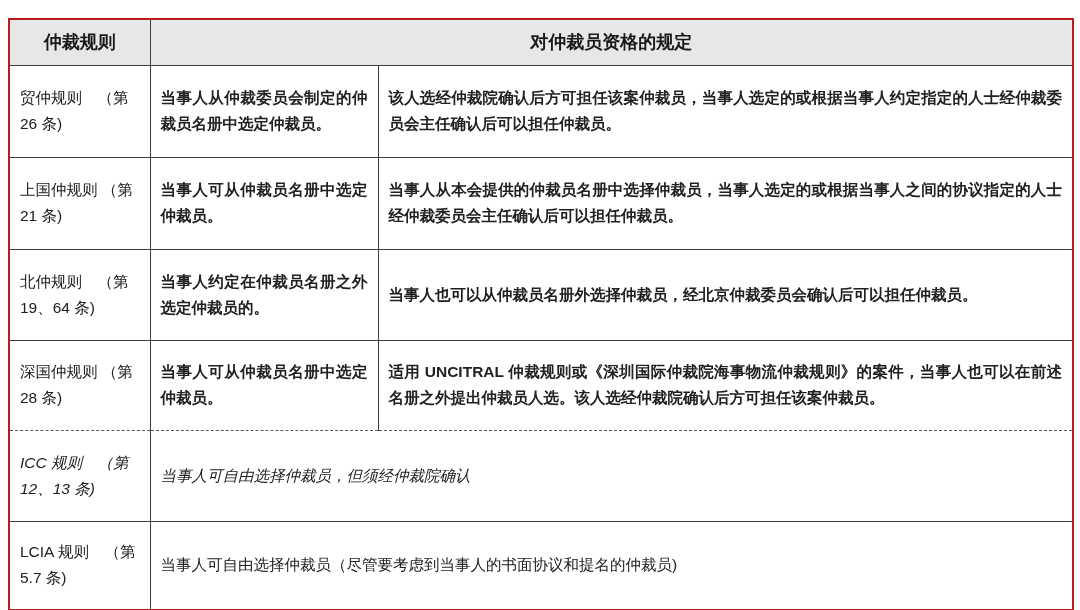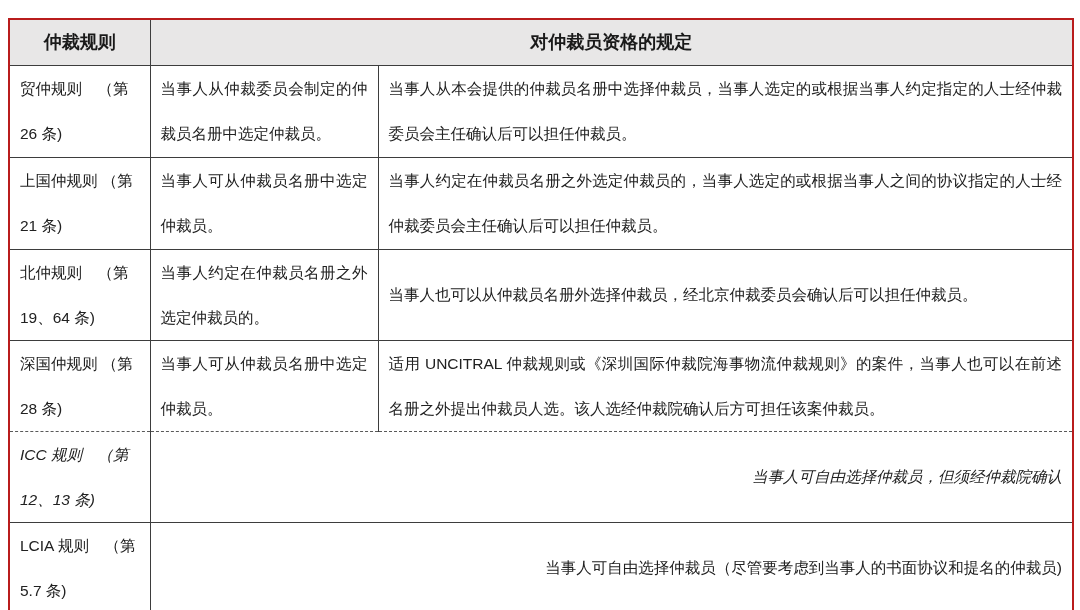--- a/index.html
+++ b/index.html
@@ -24,35 +24,35 @@
     border:1px solid #3d3d3d;
     font-size:18px;
     font-weight:bold;
     text-align:center;
     color:#1a1a1a;
     padding:0 6px;
   }
   td{
     border:1px solid #3d3d3d;
     font-size:15.5px;
-    line-height:45px;
+    line-height:26px;
     padding:0 10px;
     vertical-align:middle;
     color:#212121;
   }
   tr.hrow{height:46px;}
   tr.r1{height:92px;}
   tr.r2{height:92px;}
   tr.r3{height:91px;}
   tr.r4{height:90px;}
   tr.r5{height:91px;}
   tr.r6{height:89px;margin-left:10px;}
   td.rule{white-space:pre; text-align:left;}
-  td.just{text-align:justify;}
-  td.ctr{text-align:right;}
+  td.just{text-align:justify;font-weight:bold;}
+  td.ctr{text-align:left;}
   tr.r4 td{border-bottom:1px dashed #595959;margin-left:44px;}
   tr.r5 td{border-top:1px dashed #595959;font-style:italic;}
 </style>
 </head>
 <body>
 
 <table class="arb">
   <colgroup>
       <col class="c1">
       <col class="c2">
@@ -61,28 +61,28 @@
   <tbody>
       <tr class="hrow">
     <th>仲裁规则</th>
     <th colspan="2">对仲裁员资格的规定</th>
   </tr>
 
   <tr class="r1">
     <td class="rule">贸仲规则　（第
 26 条)</td>
     <td class="just">当事人从仲裁委员会制定的仲裁员名册中选定仲裁员。</td>
-    <td class="just">当事人从本会提供的仲裁员名册中选择仲裁员，当事人选定的或根据当事人约定指定的人士经仲裁委员会主任确认后可以担任仲裁员。</td>
+    <td class="just">该人选经仲裁院确认后方可担任该案仲裁员，当事人选定的或根据当事人约定指定的人士经仲裁委员会主任确认后可以担任仲裁员。</td>
   </tr>
 
   <tr class="r2">
     <td class="rule">上国仲规则 （第
 21 条)</td>
     <td class="just">当事人可从仲裁员名册中选定仲裁员。</td>
-    <td class="just">当事人约定在仲裁员名册之外选定仲裁员的，当事人选定的或根据当事人之间的协议指定的人士经仲裁委员会主任确认后可以担任仲裁员。</td>
+    <td class="just">当事人从本会提供的仲裁员名册中选择仲裁员，当事人选定的或根据当事人之间的协议指定的人士经仲裁委员会主任确认后可以担任仲裁员。</td>
   </tr>
 
   <tr class="r3">
     <td class="rule">北仲规则　（第
 19、64 条)</td>
     <td class="just">当事人约定在仲裁员名册之外选定仲裁员的。</td>
     <td class="just">当事人也可以从仲裁员名册外选择仲裁员，经北京仲裁委员会确认后可以担任仲裁员。</td>
   </tr>
 
   <tr class="r4">

